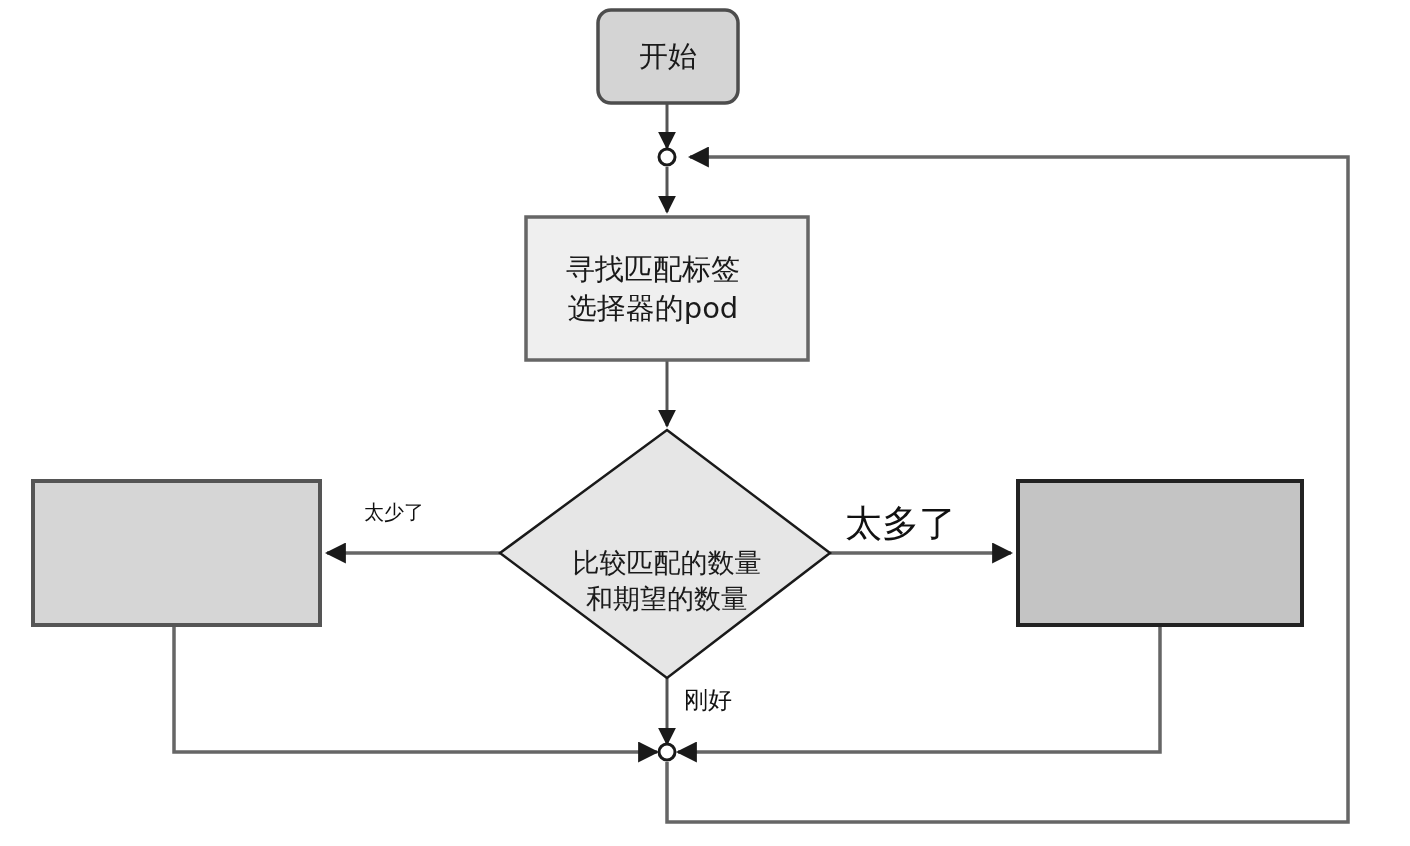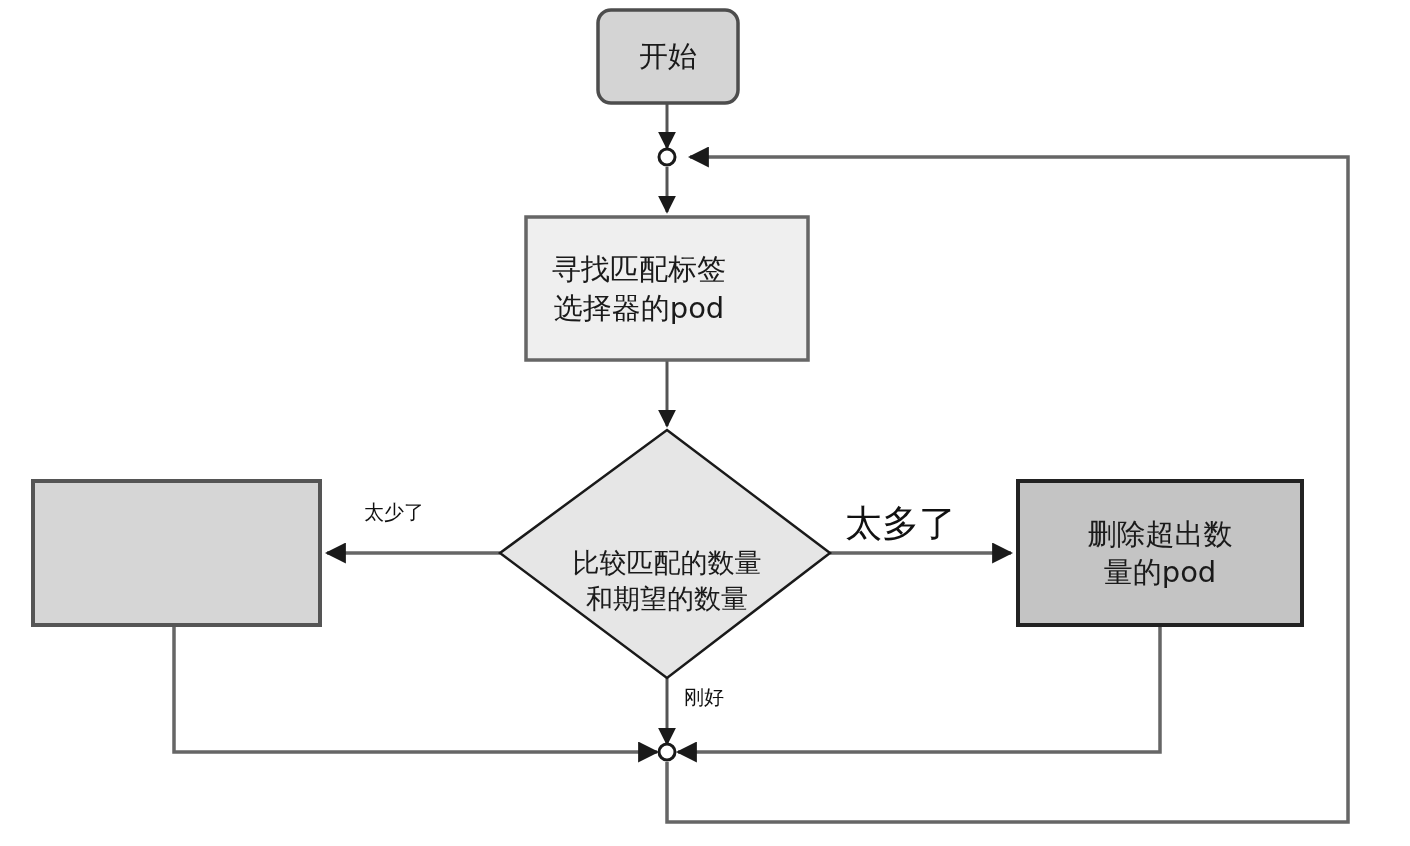--- a/index.html
+++ b/index.html
@@ -38,27 +38,27 @@
     border-radius: 24px;
   }
   .edge-label {
     position: absolute;
     color: #111111;
     font-family: "DejaVu Sans", "Liberation Sans", sans-serif;
     white-space: nowrap;
     pointer-events: none;
   }
   .lbl-start     { left: 598px; top: 10px;  width: 140px; height: 93px;  font-size: 29px; }
-  .lbl-find      { left: 526px; top: 217px; width: 226px; height: 143px; font-size: 29px; }
+  .lbl-find      { left: 540px; top: 217px; width: 226px; height: 143px; font-size: 29px; }
   .lbl-decision  { left: 507px; top: 518px; width: 320px; height: 126px; font-size: 27px; text-align: center; }
   .lbl-create    { left: 33px;  top: 481px; width: 287px; height: 144px; font-size: 29px; }
   .lbl-delete    { left: 1018px;top: 481px; width: 284px; height: 144px; font-size: 29px; }
   .lbl-too-few   { left: 364px; top: 499px; font-size: 20px; text-align: center; }
   .lbl-too-many  { left: 845px; top: 499px; font-size: 37px; }
-  .lbl-just-right{ left: 684px; top: 684px; font-size: 20px; }
+  .lbl-just-right{ left: 684px; top: 684px; font-size: 24px; }
 </style>
 </head>
 <body>
 
 <div id="canvas">
 
   <svg id="flow-svg" viewBox="0 0 1410 846">
     <defs>
       <marker id="arrow-dark" viewBox="0 0 10 10" refX="9" refY="5" markerWidth="6" markerHeight="6" orient="auto-start-reverse">
         <path d="M 0 0 L 10 5 L 0 10 z" fill="#1a1a1a"></path>
@@ -102,22 +102,20 @@
 
   <div class="node-label lbl-start">开始</div>
 
   <div class="node-label lbl-find">寻找匹配标签
 选择器的pod</div>
 
   <div class="node-label lbl-decision">比较匹配的数量
 和期望的数量</div>
 
 
-  <div class="node-label lbl-delete">删除超出数
-量的pod</div>
 
   <div class="edge-label lbl-too-few">太少了</div>
 
   <div class="edge-label lbl-too-many">太多了</div>
 
   <div class="edge-label lbl-just-right">刚好</div>
 
 </div>
 
 </body></html>

